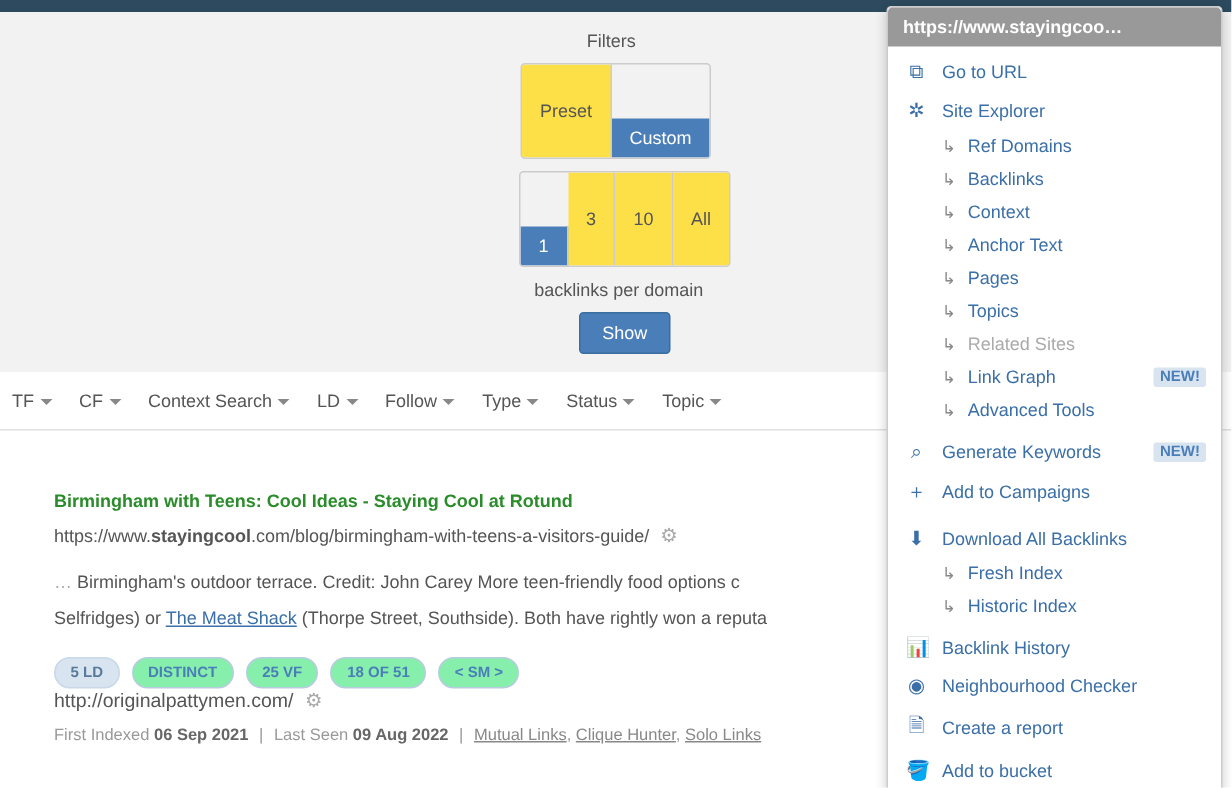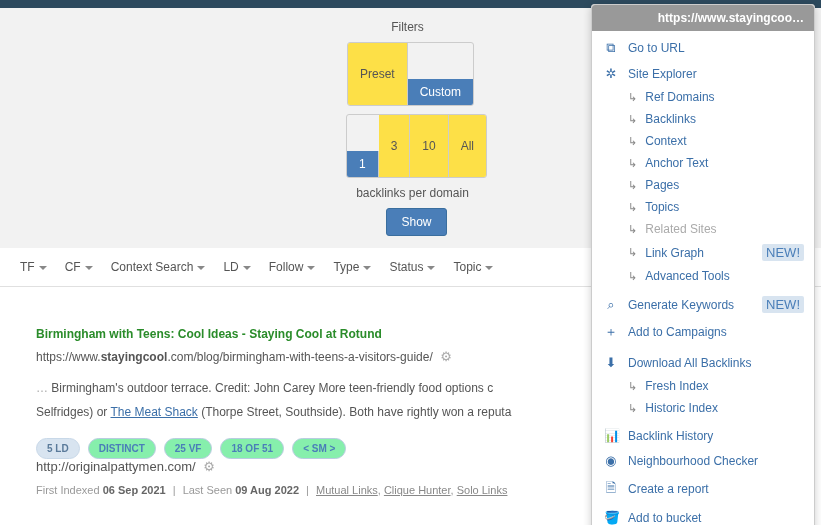--- a/index.html
+++ b/index.html
@@ -6,48 +6,48 @@
 body { font-family: Verdana, Geneva, sans-serif; font-size: 12px; color: #333; background: #fff; width: 821px; height: 525px; overflow: hidden; position: relative; }
 .topbar { height: 8px; background: #2d4a5e; }
 .filters-row { background: #f2f2f2; padding: 12px 20px; display: flex; align-items: center; gap: 8px; flex-direction: column; }
 .filters-label { color: #555; margin-right: 6px; }
 .btn-group { display: inline-flex; border: 1px solid #ccc; border-radius: 3px; overflow: hidden; }
 .btn-group button { background: #fde047; border: none; padding: 6px 12px; font-family: inherit; font-size: 12px; color: #555; cursor: pointer; border-right: 1px solid #ccc; }
 .btn-group button:last-child { border-right: none; }
 .btn-group button.active { background: #4a7eb8; color: #fff; margin-top: 36px; }
 .btn-blue { background: #4a7eb8; color: #fff; border: 1px solid #3a6e9e; padding: 6px 14px; border-radius: 3px; cursor: pointer; font-family: inherit; font-size: 12px; }
 .per-domain { color: #555; margin-left: 4px; }
-.dropdown-row { padding: 12px 20px; border-bottom: 1px solid #e0e0e0; display: flex; gap: 18px; }
+.dropdown-row { padding: 12px 8px; border-bottom: 1px solid #e0e0e0; display: flex; gap: 18px; }
 .dd { color: #555; cursor: pointer; font-size: 12px; }
 .dd::after { content: ""; display: inline-block; width: 0; height: 0; margin-left: 4px; border-left: 4px solid transparent; border-right: 4px solid transparent; border-top: 4px solid #888; vertical-align: middle; }
 .content { padding: 40px 36px 20px; }
 .result-title { color: #2a8c2a; font-weight: bold; font-size: 12px; margin-bottom: 8px; display: block; }
 .result-url { color: #555; font-size: 12px; margin-bottom: 12px; }
 .result-url b { font-weight: bold; }
 .gear { display: inline-block; color: #aaa; margin-left: 4px; font-size: 13px; }
 .snippet { color: #555; line-height: 2.0; font-size: 12px; margin-bottom: 14px; }
 .snippet .ell { color: #aaa; }
 .snippet a { color: #3b6fa8; text-decoration: underline; }
 .pills { display: flex; gap: 8px; }
 .pill { border: 1px solid #b8cce0; color: #4a7eb8; font-size: 10px; font-weight: bold; padding: 4px 10px; border-radius: 12px; background: #86efac; }
 .pill.solid { background: #d8e4f0; border-color: #c8d8e8; color: #5a7a9a; }
 .backlink-url { color: #555; font-size: 13px; margin-bottom: 10px; }
 .meta { color: #999; font-size: 11px; }
 .meta b { color: #666; font-weight: bold; }
 .meta a { color: #888; text-decoration: underline; }
 .meta .sep { margin: 0 4px; }
 
 .ctx-menu { position: absolute; top: 4px; right: 6px; width: 224px; background: #fff; border: 1px solid #ccc; border-radius: 3px; box-shadow: 0 2px 8px rgba(0,0,0,0.2); font-size: 12px; z-index: 100; padding-bottom: 2px; }
-.ctx-header { background: #999; color: #fff; padding: 6px 10px; font-weight: bold; border-radius: 3px 3px 0 0; white-space: nowrap; overflow: hidden; text-overflow: ellipsis; text-align: right; }
+.ctx-header { background: #999; color: #fff; padding: 6px 10px; font-weight: bold; border-radius: 3px 3px 0 0; white-space: nowrap; overflow: hidden; text-overflow: ellipsis; }
 .ctx-item { display: flex; align-items: center; padding: 5px 10px 5px 12px; color: #3b6fa8; cursor: pointer; gap: 10px; }
 .ctx-item .ico { width: 14px; text-align: center; color: #3b6fa8; font-size: 13px; flex-shrink: 0; }
 .ctx-sub { display: flex; align-items: center; padding: 4px 10px 4px 36px; color: #3b6fa8; cursor: pointer; gap: 6px; font-size: 12px; }
 .ctx-sub .arr { color: #888; font-size: 11px; margin-right: 2px; }
 .ctx-sub.disabled { color: #aaa; }
-.badge-new { background: #d8e4f0; color: #4a7eb8; font-size: 13px; font-weight: normal; padding: 1px 4px; border-radius: 2px; margin-left: auto; }
+.badge-new { background: #d8e4f0; color: #4a7eb8; font-size: 10px; font-weight: bold; padding: 1px 4px; border-radius: 2px; margin-left: auto; }
 .ctx-spacer { height: 4px; }
 </style>
 </head>
 <body>
 
 <div class="topbar"></div>
 
 <div class="filters-row">
   <span class="filters-label">Filters</span>
   <div class="btn-group">

